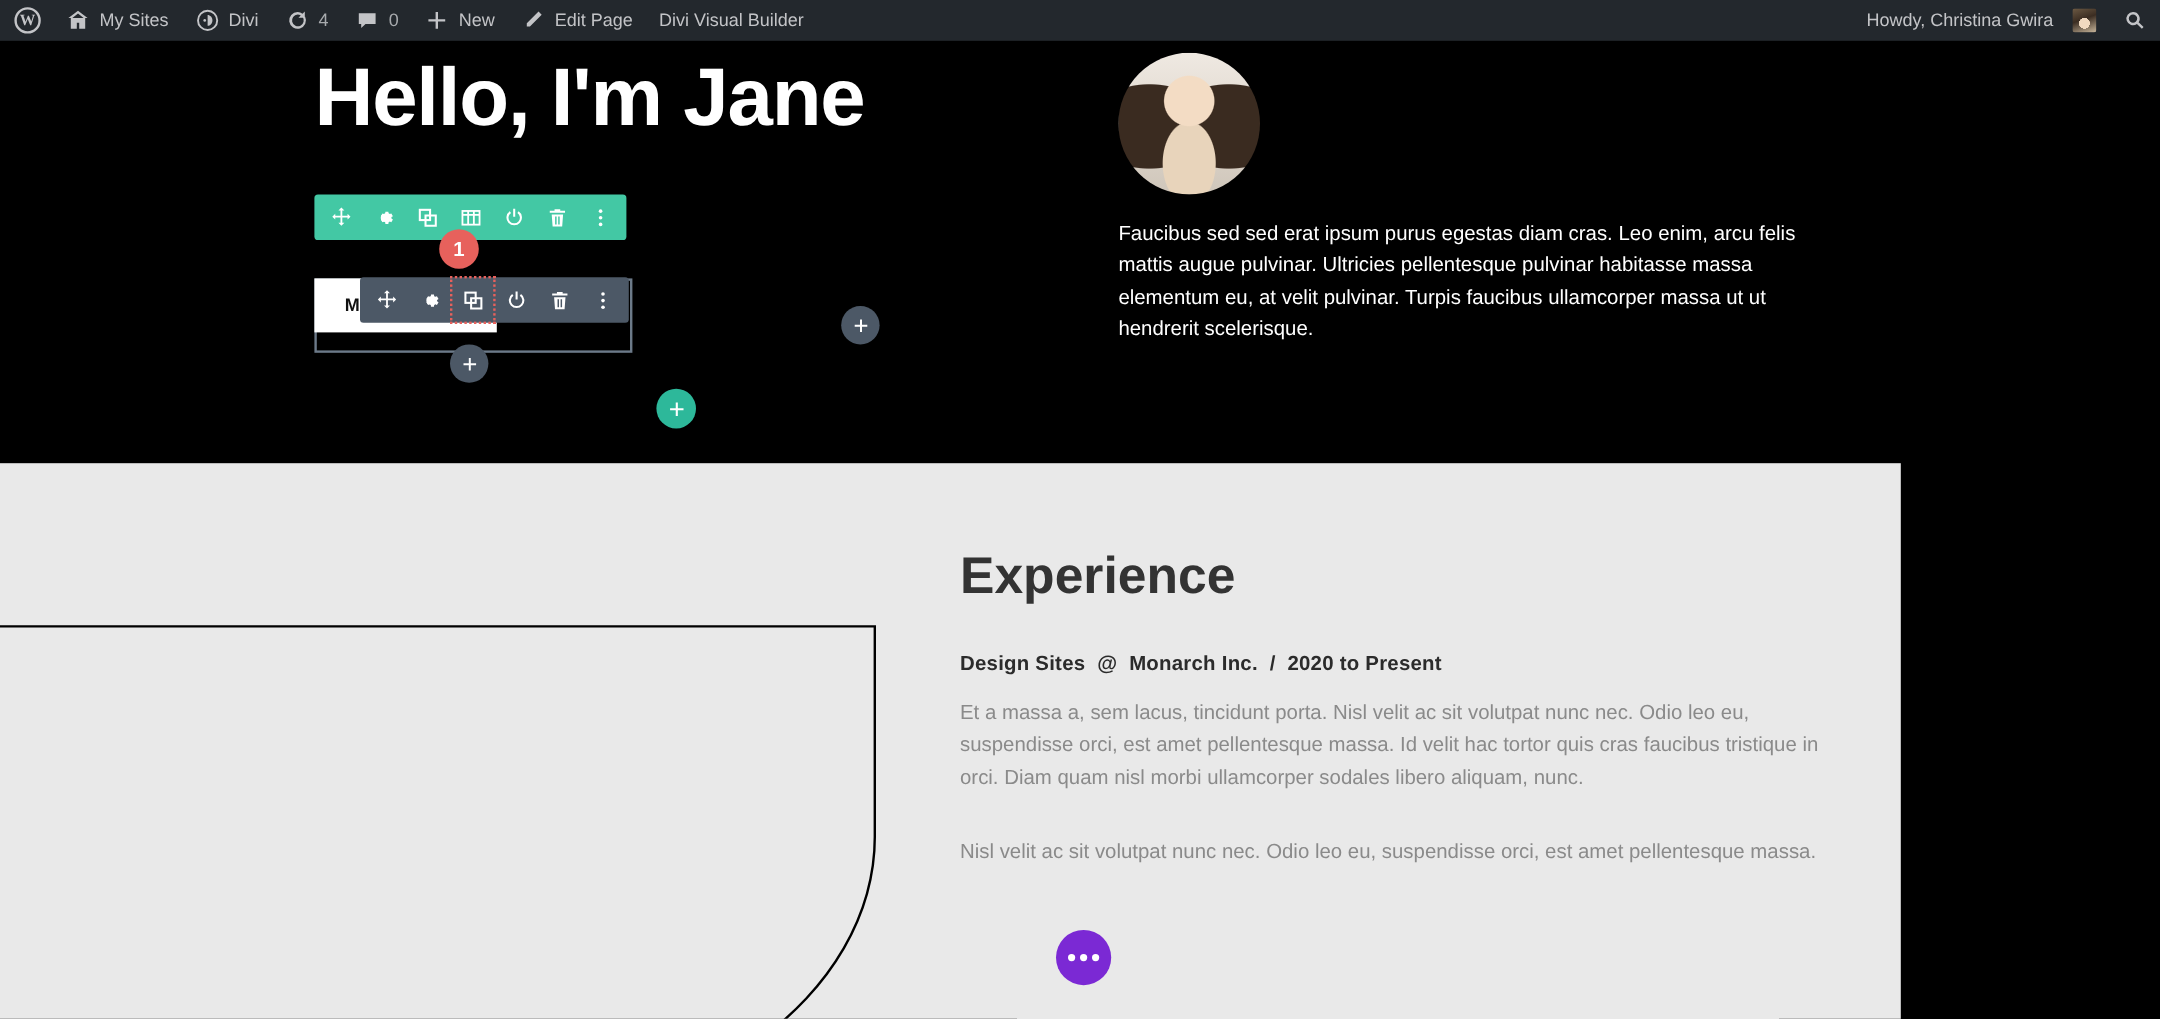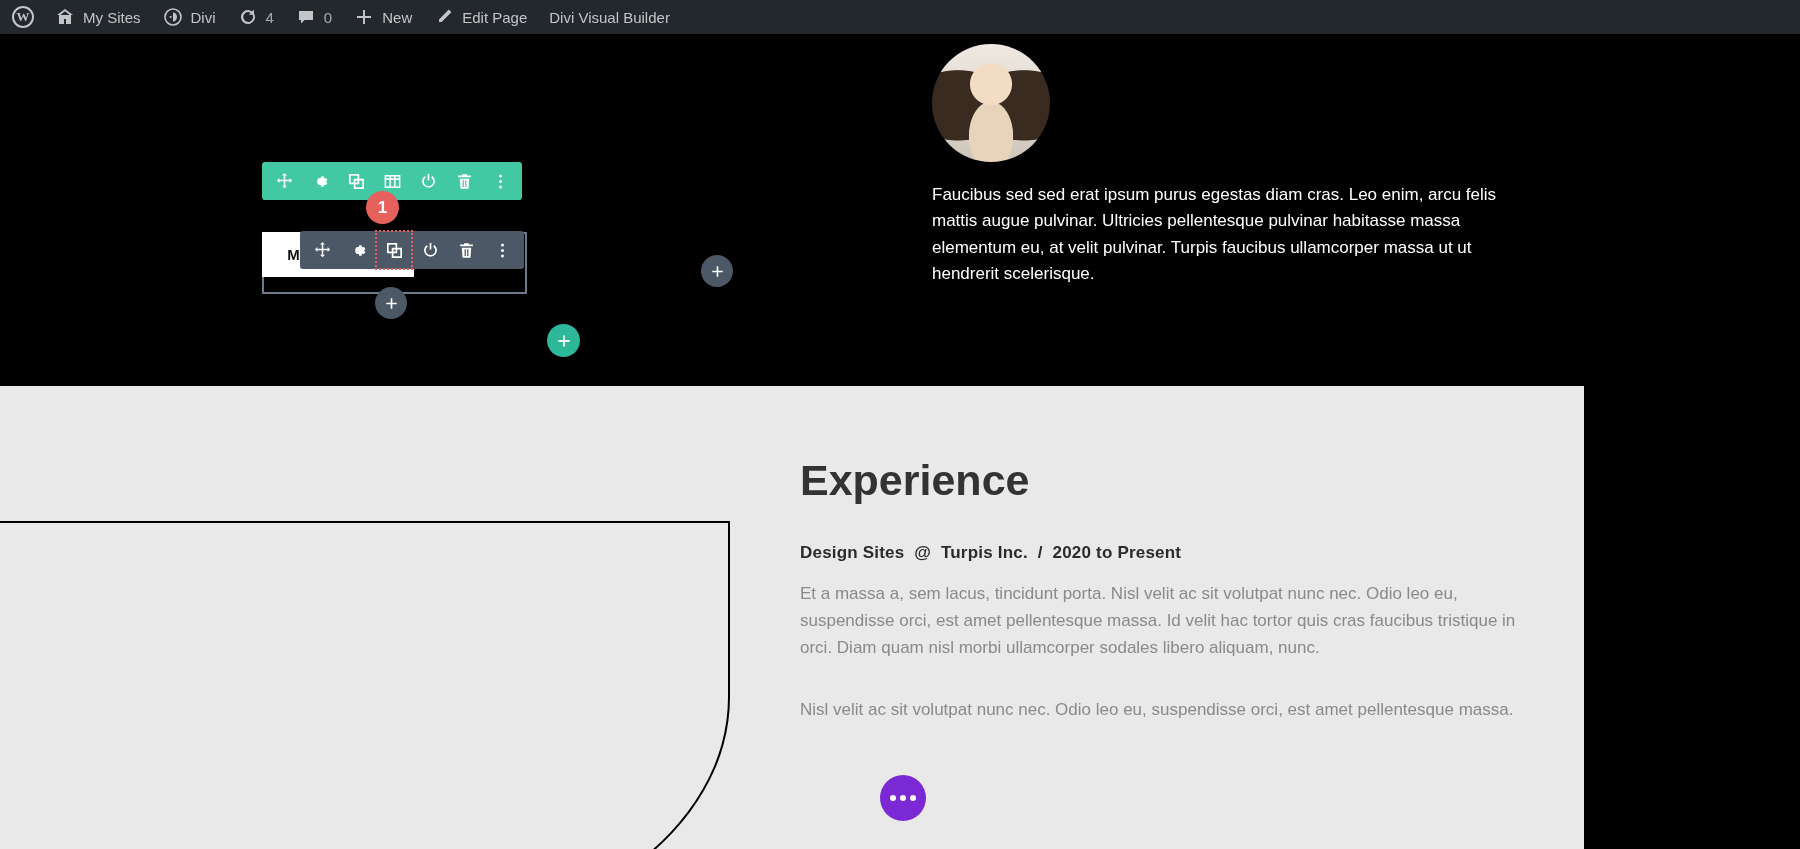--- a/index.html
+++ b/index.html
@@ -245,24 +245,38 @@
     </span>
     <span>Edit Page</span>
   </div>
 
   <div class="ab-item">
     <span>Divi Visual Builder</span>
   </div>
 
   <div class="ab-spacer"></div>
 
+  <div class="ab-right">
+    <div class="ab-item">
+      <span>Howdy, Christina Gwira</span>
+      <span class="avatar-mini"></span>
+    </div>
+    <div class="ab-item">
+      <span class="ico">
+        <svg viewBox="0 0 20 20">
+            <path d="M8.5 3a5.5 5.5 0 1 0 3.3 9.9l4.1 4.1 1.4-1.4-4.1-4.1A5.5 5.5 0 0 0 8.5 3zm0 2a3.5 3.5 0 1 1 0 7 3.5 3.5 0 0 1 0-7z"></path>
+          </svg>
+      </span>
+    </div>
+  </div>
 </div>
 
 <div id="hero">
 
+  <h1 id="hero-title">Hello, I'm Jane</h1>
 
   <div id="module-outline"></div>
   <div id="resume-btn">MY RESUME</div>
 
   <div id="avatar-big"></div>
   <p id="hero-paragraph">Faucibus sed sed erat ipsum purus egestas diam cras. Leo enim, arcu felis mattis augue pulvinar. Ultricies pellentesque pulvinar habitasse massa elementum eu, at velit pulvinar. Turpis faucibus ullamcorper massa ut ut hendrerit scelerisque.</p>
 
   <div class="divi-bar row">
     <div class="divi-btn">
       <svg viewBox="0 0 20 20">
@@ -368,21 +382,21 @@
 <div id="experience">
 
   <div id="deco-shape"></div>
 
   <h2 id="exp-title">Experience</h2>
 
   <div class="job" id="job-0">
     <div class="job-head">
       <span>Design Sites</span>
       &nbsp;<span class="sep">@</span>&nbsp;
-      <span>Turpis Inc.</span>
+      <span>Monarch Inc.</span>
       &nbsp;<span class="sep">/</span>&nbsp;
       <span>2020 to Present</span>
     </div>
     <div class="job-body">Et a massa a, sem lacus, tincidunt porta. Nisl velit ac sit volutpat nunc nec. Odio leo eu, suspendisse orci, est amet pellentesque massa. Id velit hac tortor quis cras faucibus tristique in orci. Diam quam nisl morbi ullamcorper sodales libero aliquam, nunc.</div>
   </div>
 
   <div class="job" id="job-1">
     <div class="job-body">Nisl velit ac sit volutpat nunc nec. Odio leo eu, suspendisse orci, est amet pellentesque massa.</div>
   </div>
 </div>

